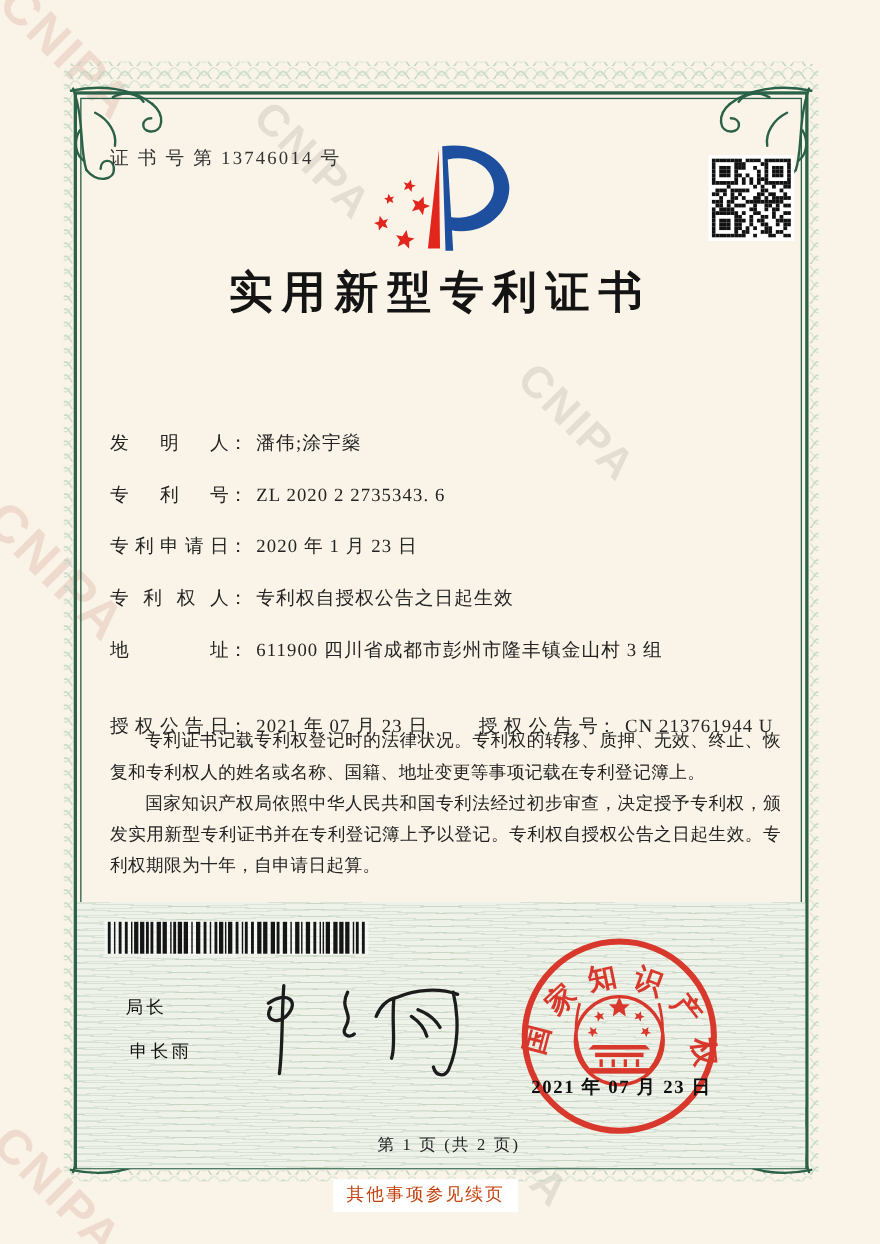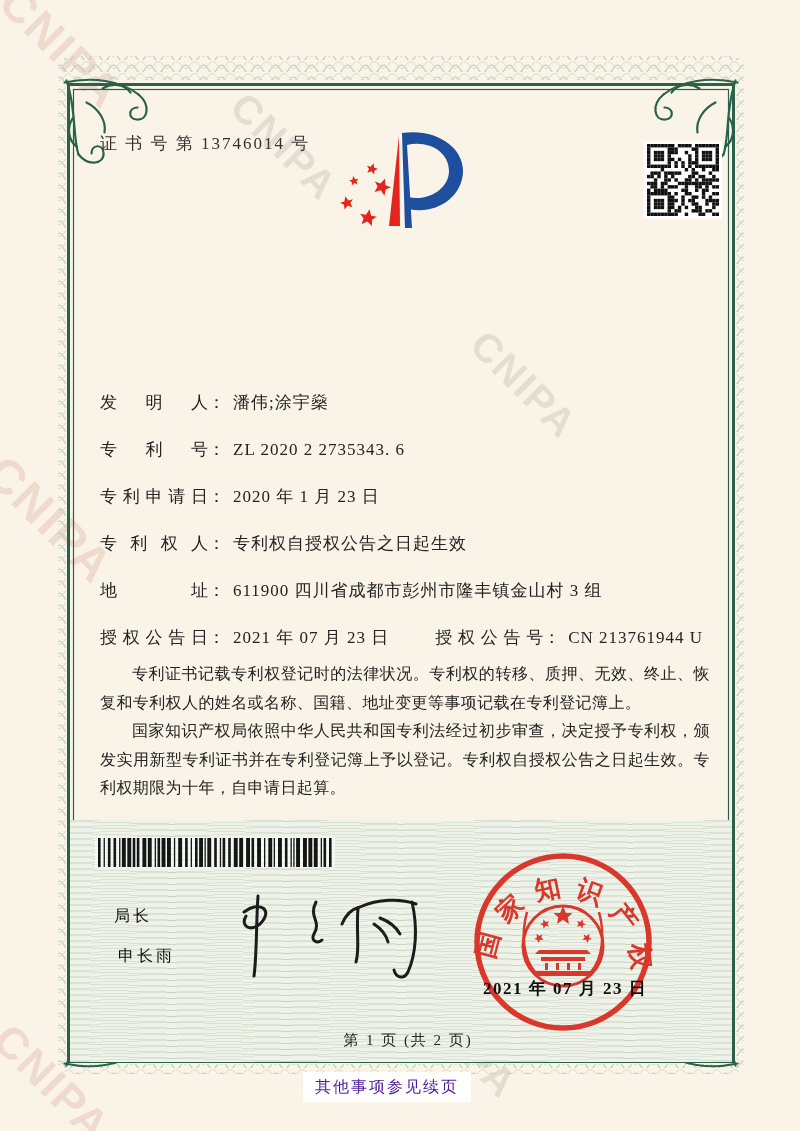--- a/index.html
+++ b/index.html
@@ -47,21 +47,21 @@
           letter-spacing:3px;color:#111;}
   .sig-svg path{fill:none;stroke:#1c1c1c;stroke-width:3;stroke-linecap:round;stroke-linejoin:round;}
   .seal-stroke{stroke:var(--seal-red);fill:none;}
   .seal-fill{fill:var(--seal-red);}
   .seal-text{fill:var(--seal-red);font-size:26px;font-weight:bold;
              font-family:"Liberation Serif","DejaVu Serif",serif;}
   .seal-date{left:462px;width:206px;top:977px;text-align:center;font-size:17px;
              font-weight:600;letter-spacing:1.5px;color:#101010;}
   .page-info{left:16px;right:0;top:1031px;text-align:center;font-size:15px;letter-spacing:2px;}
   .cont-box{left:303px;top:1072px;width:168px;height:30px;background:#ffffff;
-            text-align:center;line-height:30px;font-size:16px;letter-spacing:2px;color:#4c1d95;}
+            text-align:center;line-height:30px;font-size:16px;letter-spacing:2px;color:#c2410c;}
   .qr-wrap{left:644px;top:141px;width:72px;height:72px;background:#fff;padding:3px;}
 </style>
 </head>
 <body>
 
 <div class="page">
 
   <div class="wm red" style="left:-14px;top:20px;font-size:46px;">CNIPA</div>
   <div class="wm gray" style="left:218px;top:124px;font-size:40px;">CNIPA</div>
   <div class="wm gray" style="left:458px;top:362px;font-size:40px;">CNIPA</div>
@@ -361,37 +361,38 @@
           <rect x="24" y="68.57142857142857" width="3.4285714285714284" height="3.4285714285714284" fill="#111"></rect>
           <rect x="27.428571428571427" y="68.57142857142857" width="3.4285714285714284" height="3.4285714285714284" fill="#111"></rect>
           <rect x="37.714285714285715" y="68.57142857142857" width="3.4285714285714284" height="3.4285714285714284" fill="#111"></rect>
           <rect x="51.42857142857142" y="68.57142857142857" width="3.4285714285714284" height="3.4285714285714284" fill="#111"></rect>
           <rect x="54.857142857142854" y="68.57142857142857" width="3.4285714285714284" height="3.4285714285714284" fill="#111"></rect>
           <rect x="65.14285714285714" y="68.57142857142857" width="3.4285714285714284" height="3.4285714285714284" fill="#111"></rect>
           <rect x="68.57142857142857" y="68.57142857142857" width="3.4285714285714284" height="3.4285714285714284" fill="#111"></rect>
         </svg>
     </div>
 
+    <div class="abs title">实用新型专利证书</div>
 
     <div class="row" style="top:391px">
       <span class="flabel">发明人</span><span class="fcolon">：</span><span class="fvalue">潘伟;涂宇燊</span>
     </div>
     <div class="row" style="top:438px">
       <span class="flabel">专利号</span><span class="fcolon">：</span><span class="fvalue">ZL 2020 2 2735343. 6</span>
     </div>
     <div class="row" style="top:485px">
       <span class="flabel">专利申请日</span><span class="fcolon">：</span><span class="fvalue">2020 年 1 月 23 日</span>
     </div>
     <div class="row" style="top:532px">
       <span class="flabel">专利权人</span><span class="fcolon">：</span><span class="fvalue">专利权自授权公告之日起生效</span>
     </div>
     <div class="row" style="top:579px">
       <span class="flabel">地址</span><span class="fcolon">：</span><span class="fvalue">611900 四川省成都市彭州市隆丰镇金山村 3 组</span>
     </div>
-    <div class="row" style="top:626px">
+    <div class="row" style="top:648px">
       <span class="flabel">授权公告日</span><span class="fcolon">：</span><span class="fvalue">2021 年 07 月 23 日</span><span class="flabel grant2">授权公告号</span><span class="fcolon">：</span><span class="fvalue">CN 213761944 U</span>
     </div>
 
     <div class="paras">
       <p>专利证书记载专利权登记时的法律状况。专利权的转移、质押、无效、终止、恢复和专利权人的姓名或名称、国籍、地址变更等事项记载在专利登记簿上。</p>
       <p>国家知识产权局依照中华人民共和国专利法经过初步审查，决定授予专利权，颁发实用新型专利证书并在专利登记簿上予以登记。专利权自授权公告之日起生效。专利权期限为十年，自申请日起算。</p>
     </div>
 
     <div class="abs barcode-wrap">
       <svg id="barcode-svg" width="240" height="31" viewBox="0 0 240 31">

